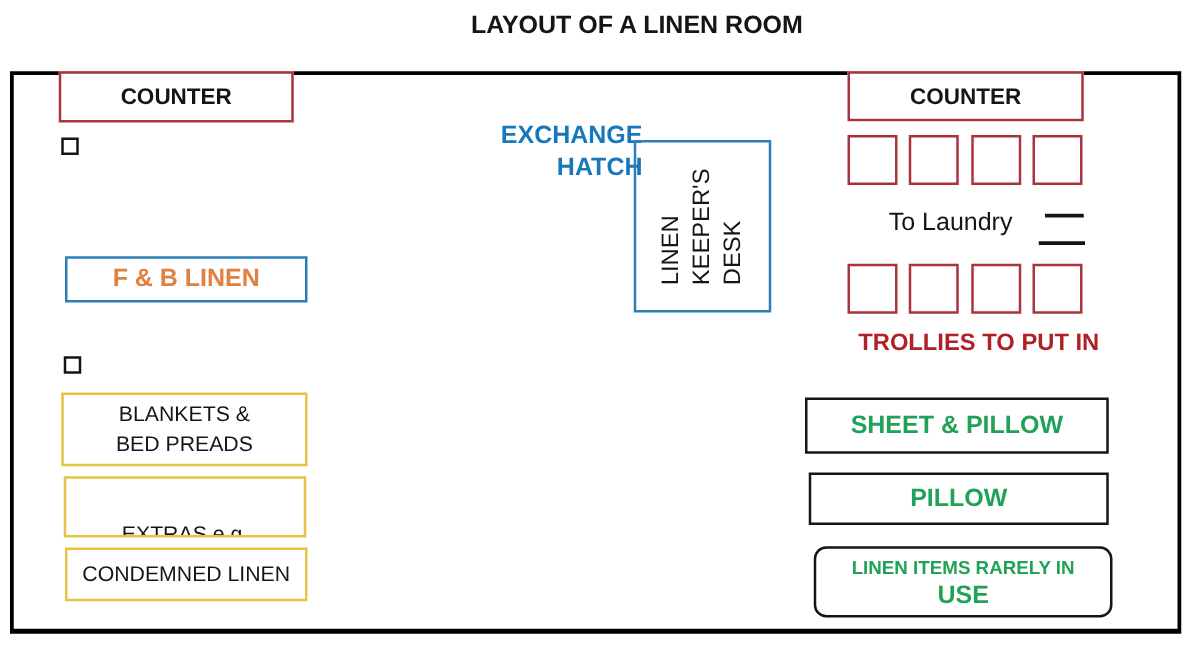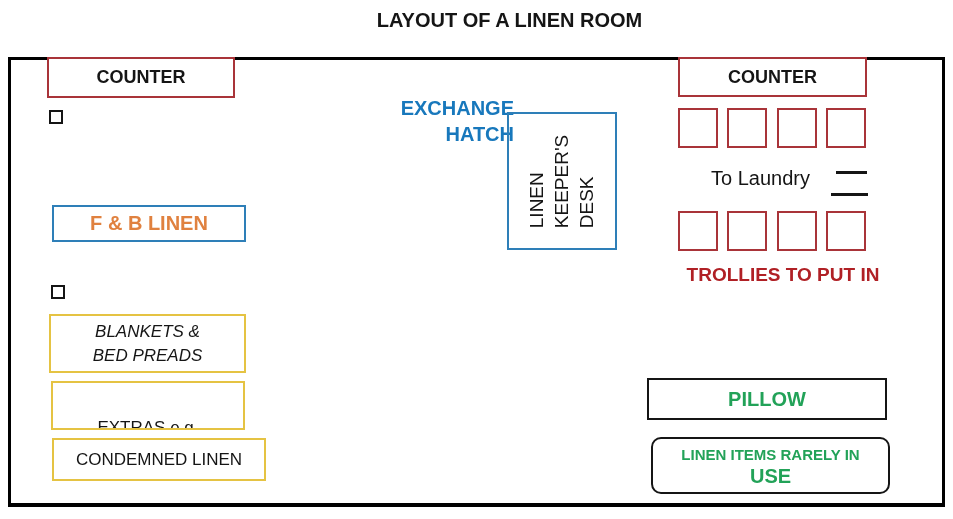--- a/index.html
+++ b/index.html
@@ -44,24 +44,24 @@
   .trollies-label { left:652px; top:204px; width:240px; text-align:center;
                     font-size:19px; font-weight:700; color:#b02025; }
 
   .fb-linen { left:41px; top:145px; width:194px; height:37px;
               border:2px solid #2e7fb8; display:flex; align-items:center; justify-content:center;
               font-size:20px; font-weight:700; color:#e0813f; }
 
   .yellow-box { border:2px solid #e5c343; color:#151515; text-align:center;
                 font-size:17px; background:#fff; }
   .blankets  { left:38px; top:254px; width:197px; height:59px; line-height:24px;
-               display:flex; align-items:center; justify-content:center; white-space:pre-line;font-style:italic; }
+               display:flex; align-items:center; justify-content:center; white-space:pre-line; }
   .extras    { left:40px; top:321px; width:194px; height:49px; line-height:26px;
                padding-top:6px; overflow:hidden; white-space:pre-line; }
-  .condemned { left:41px; top:378px; width:214px; height:43px;
+  .condemned { left:41px; top:378px; width:194px; height:43px;
                display:flex; align-items:center; justify-content:center; }
 
   .green-box { border:2px solid #151515; color:#22a258; font-weight:700;
                display:flex; align-items:center; justify-content:center;
                text-align:center; background:#fff; }
   .sheet-pillow { left:633px; top:258px; width:243px; height:45px; font-size:20px; }
   .towels       { left:636px; top:318px; width:240px; height:42px; font-size:20px; }
   .rarely       { left:640px; top:377px; width:239px; height:57px; flex-direction:column;border-radius:10px; }
   .rarely-l1 { font-size:15px; line-height:20px; }
   .rarely-l2 { font-size:20px; line-height:22px; }
@@ -120,20 +120,23 @@
     <div class="abs laundry-line laundry-line-1"></div>
     <div class="abs laundry-line laundry-line-2"></div>
 
     <div class="abs trolley t-r2 t-c1"></div>
     <div class="abs trolley t-r2 t-c2"></div>
     <div class="abs trolley t-r2 t-c3"></div>
     <div class="abs trolley t-r2 t-c4"></div>
 
     <div class="abs trollies-label">TROLLIES TO PUT IN</div>
 
+    <div class="abs green-box sheet-pillow">
+      <span>SHEET &amp; PILLOW</span>
+    </div>
     <div class="abs green-box towels">
       <span>PILLOW</span>
     </div>
     <div class="abs green-box rarely">
       <span class="rarely-l1">LINEN ITEMS RARELY IN</span>
       <span class="rarely-l2">USE</span>
     </div>
 
   </div>
 </div>

